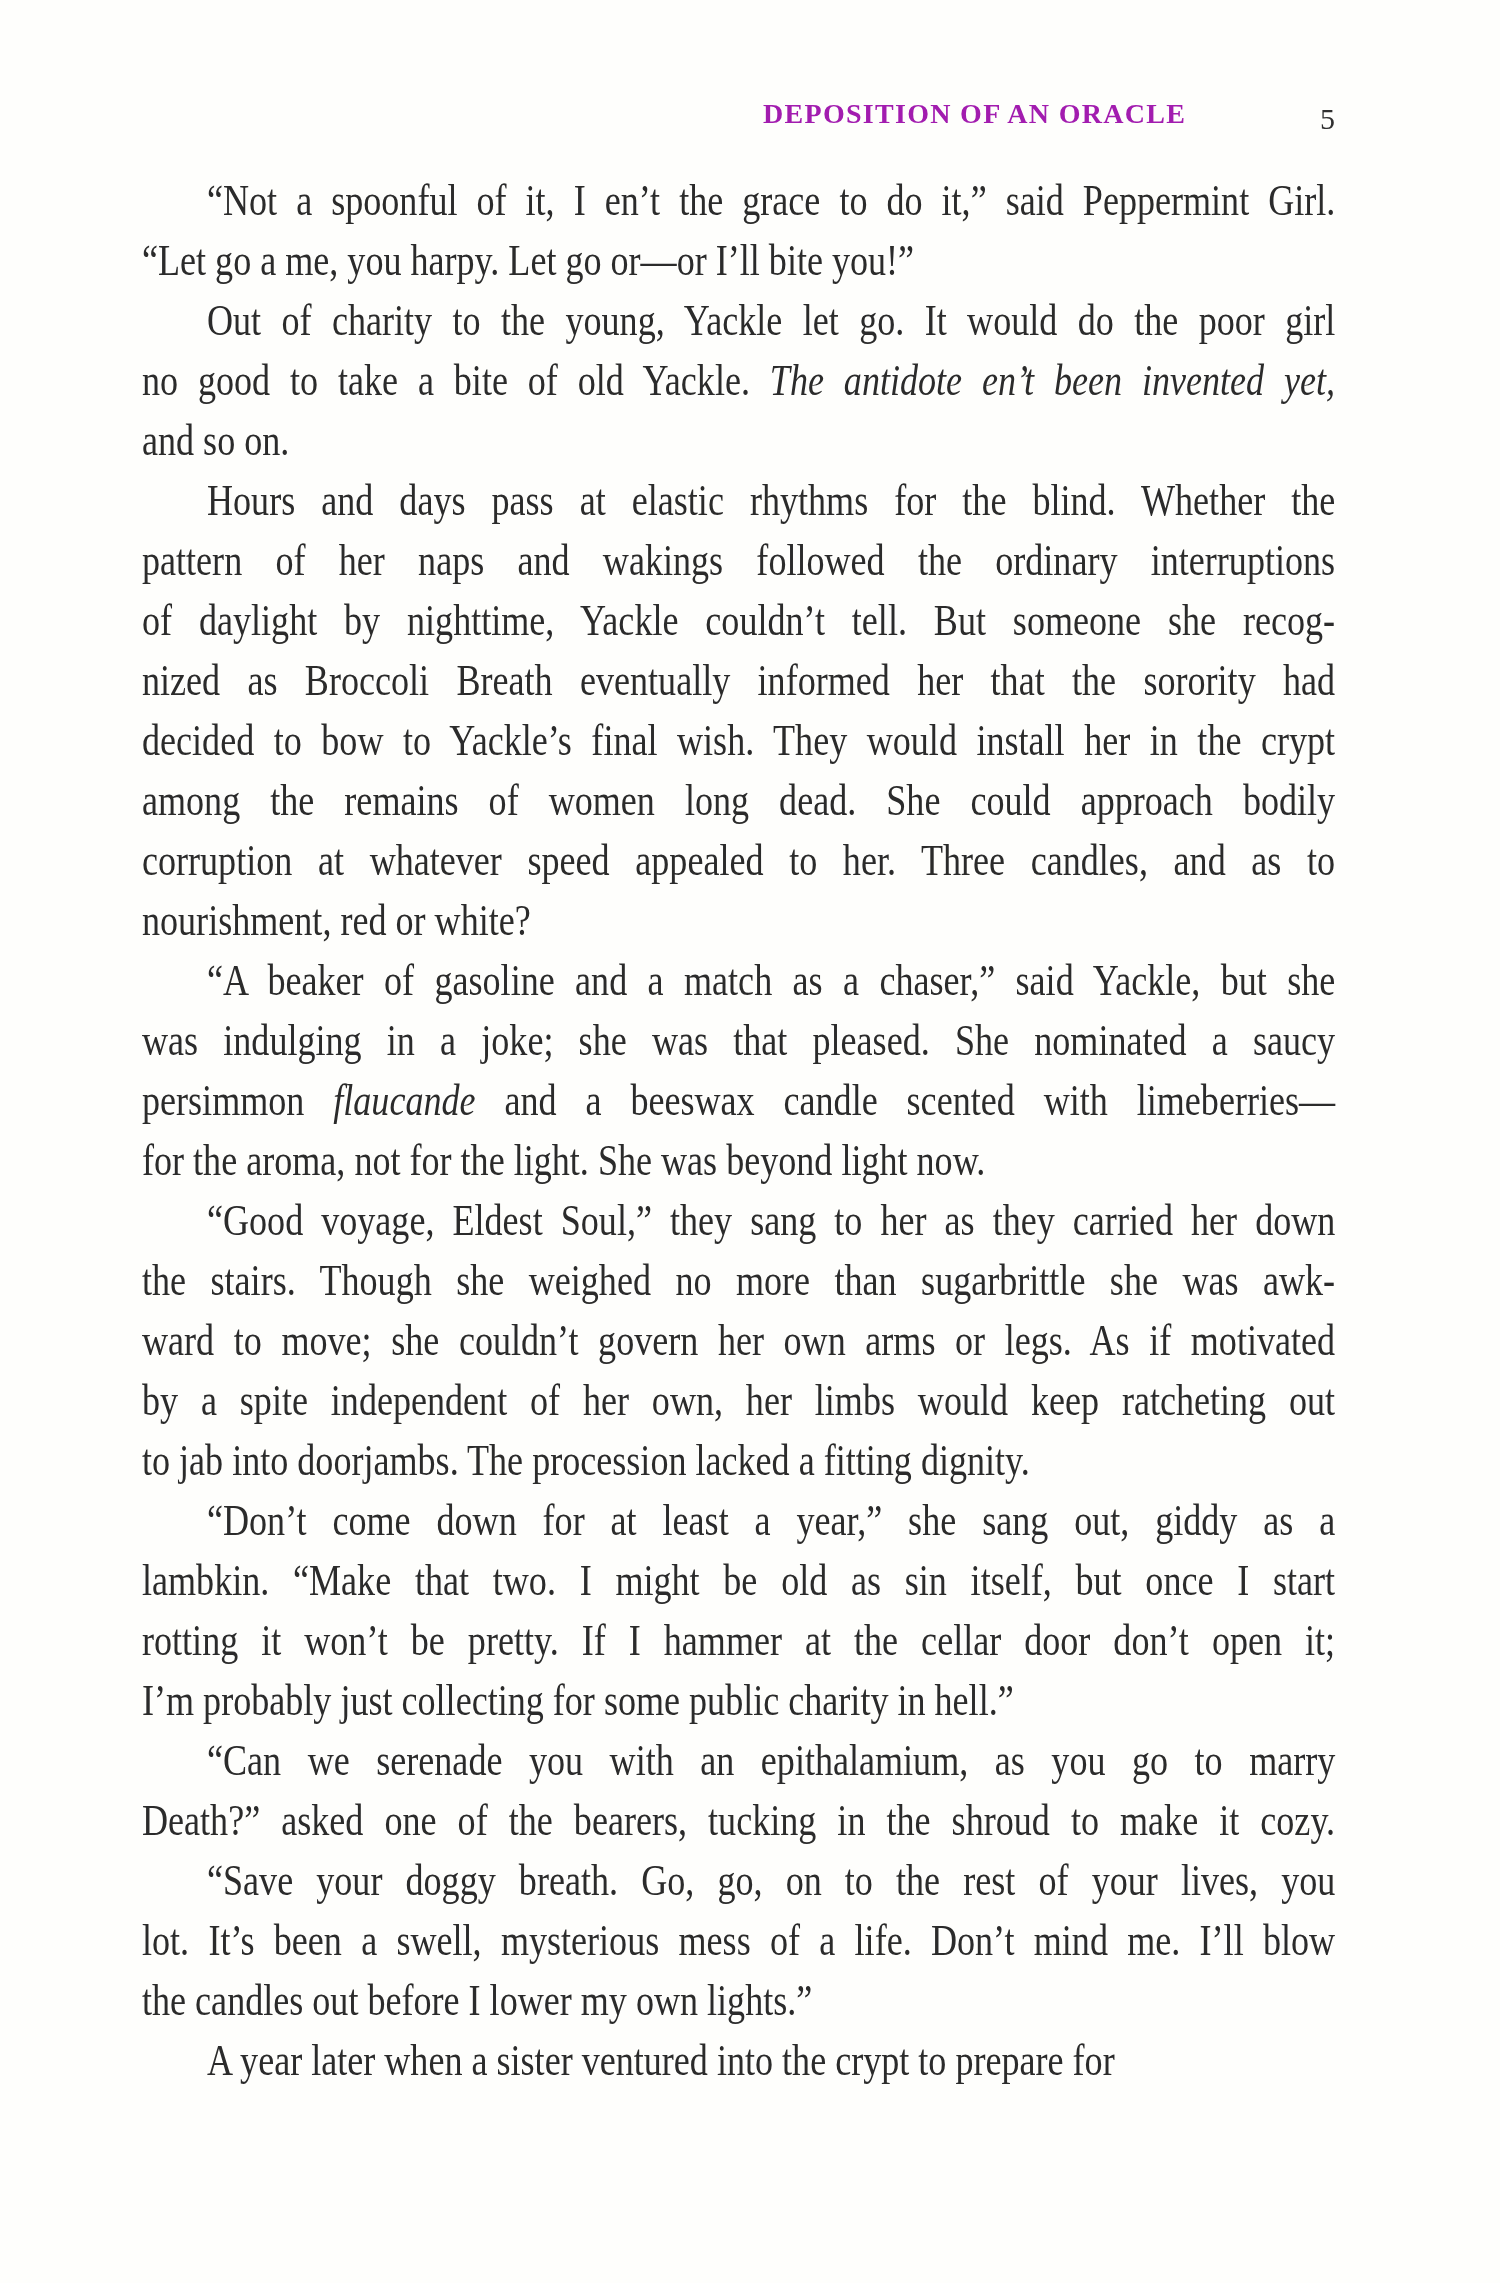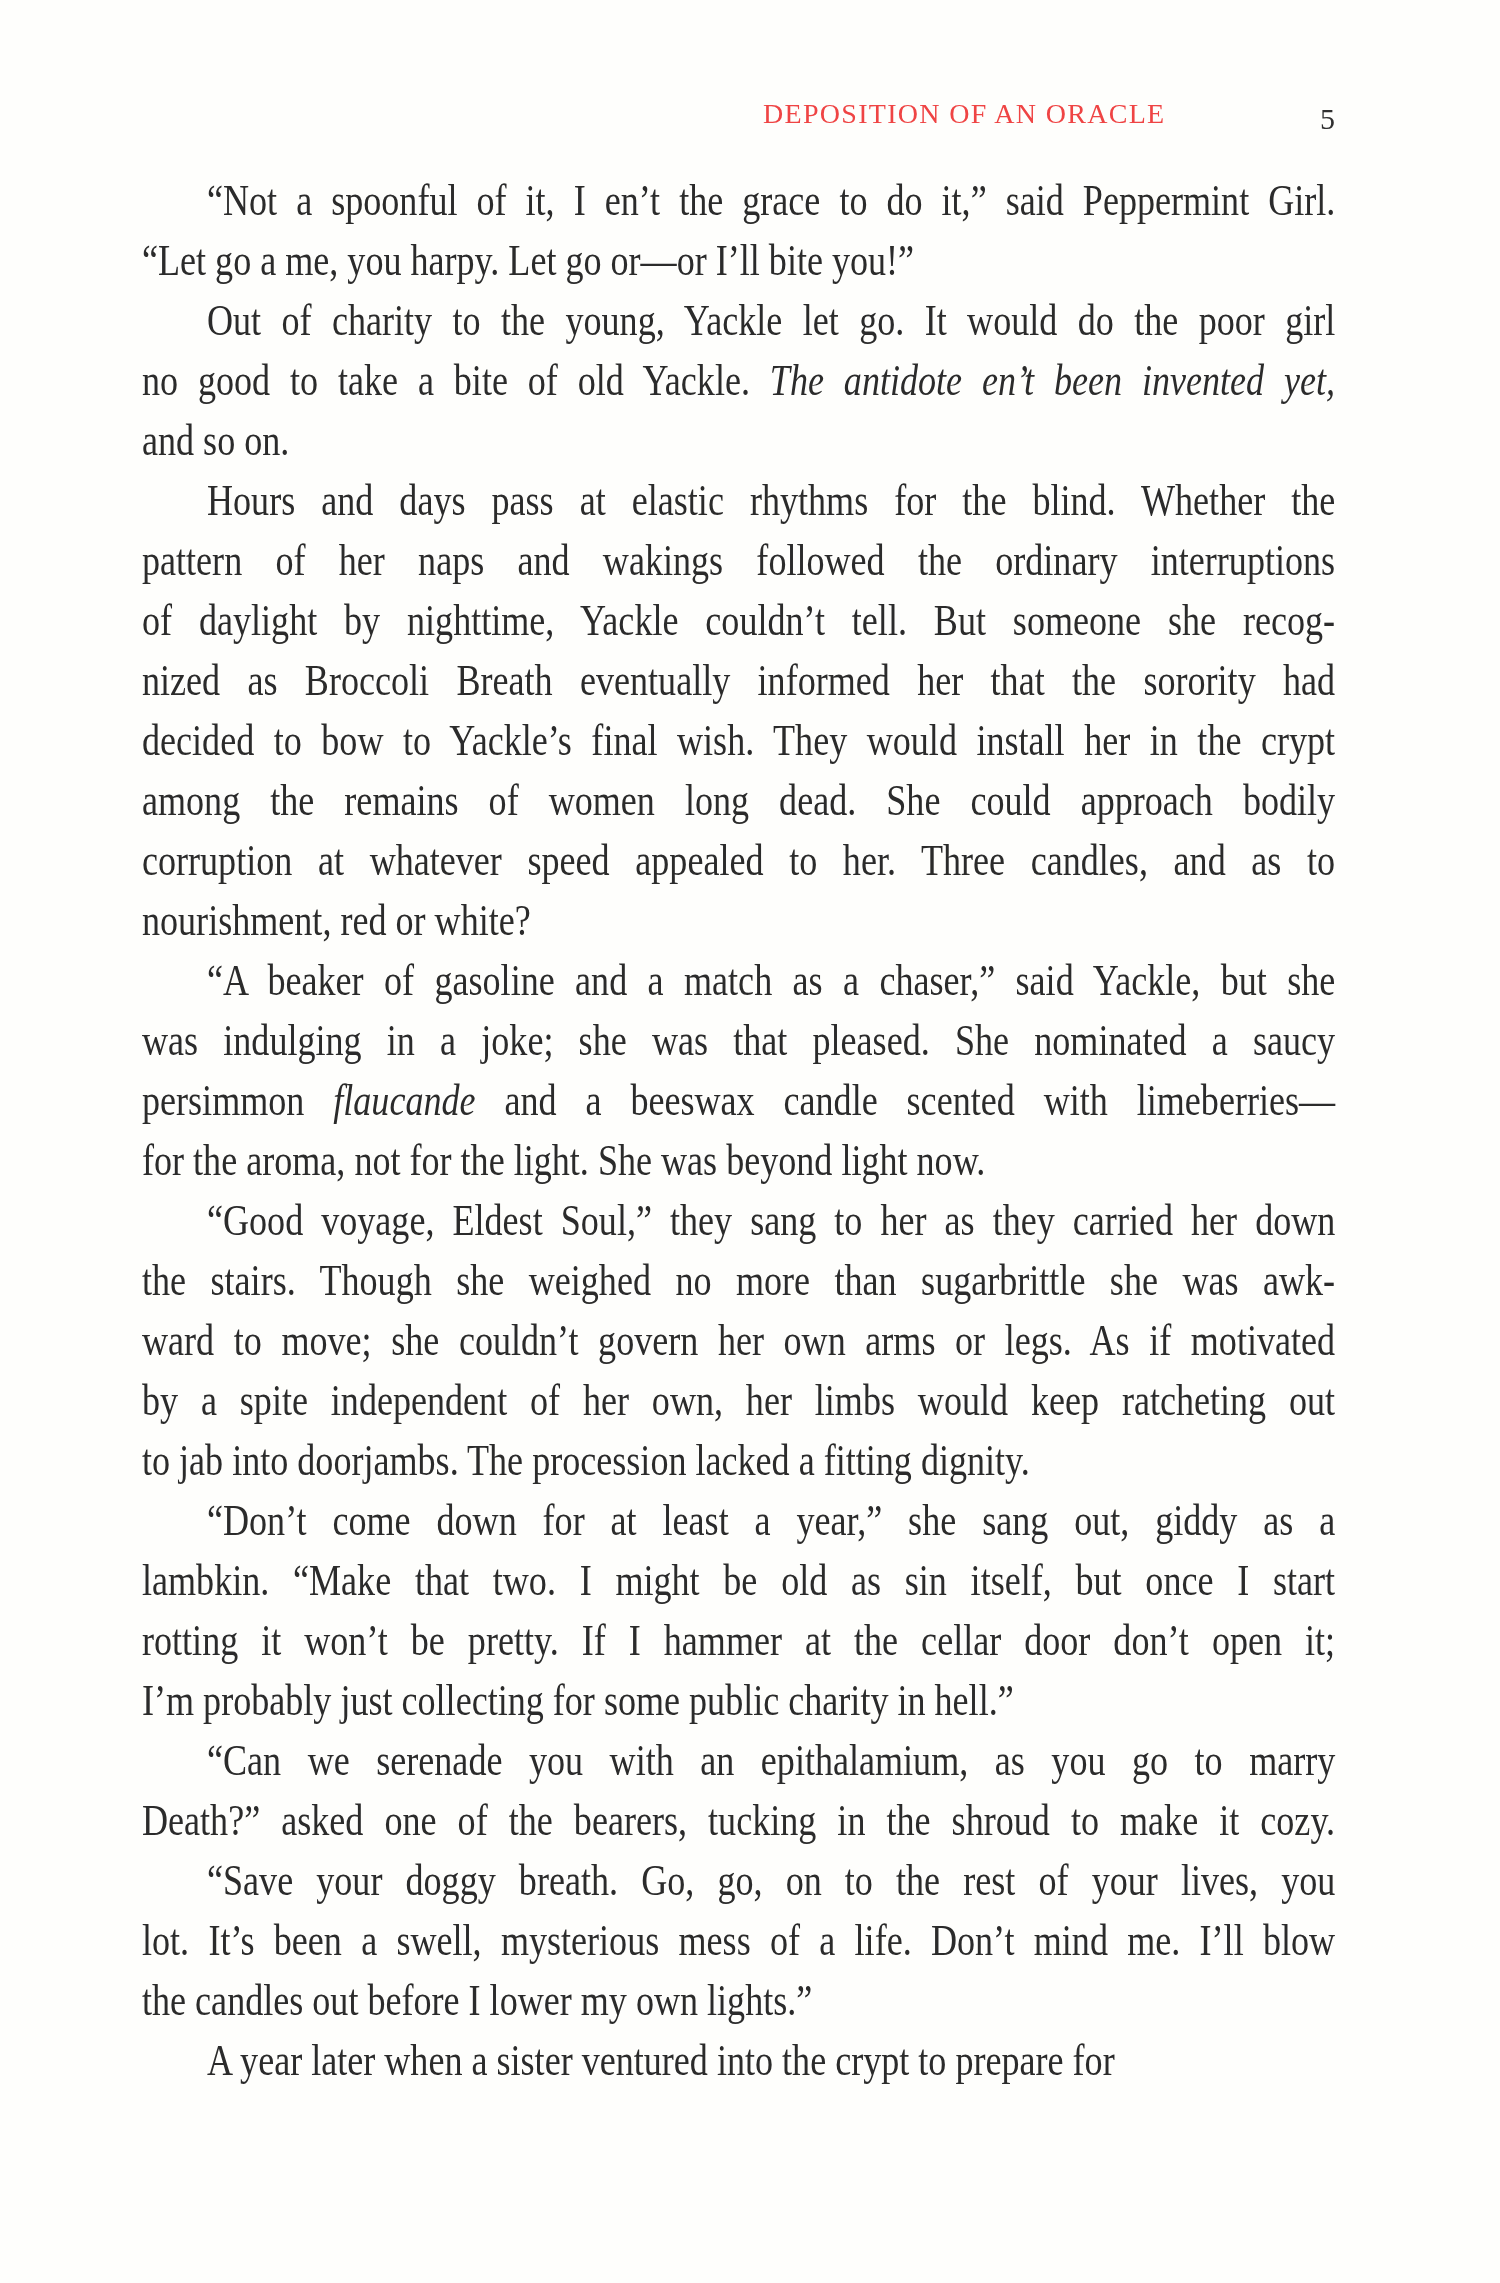--- a/index.html
+++ b/index.html
@@ -23,21 +23,22 @@
     background: #fefefc;
   }
   .running-head {
     position: absolute;
     left: 763px;
     top: 100px;
     font-size: 28px;
     line-height: 28px;
     letter-spacing: 1.3px;
     white-space: nowrap;
-    color: #ef4444;
+    color: #a21caf;
+    font-weight: bold;
   }
   .page-number {
     position: absolute;
     left: 1320px;
     top: 104px;
     font-size: 30px;
     line-height: 30px;
     color: #303030;
   }
   .body-text {

